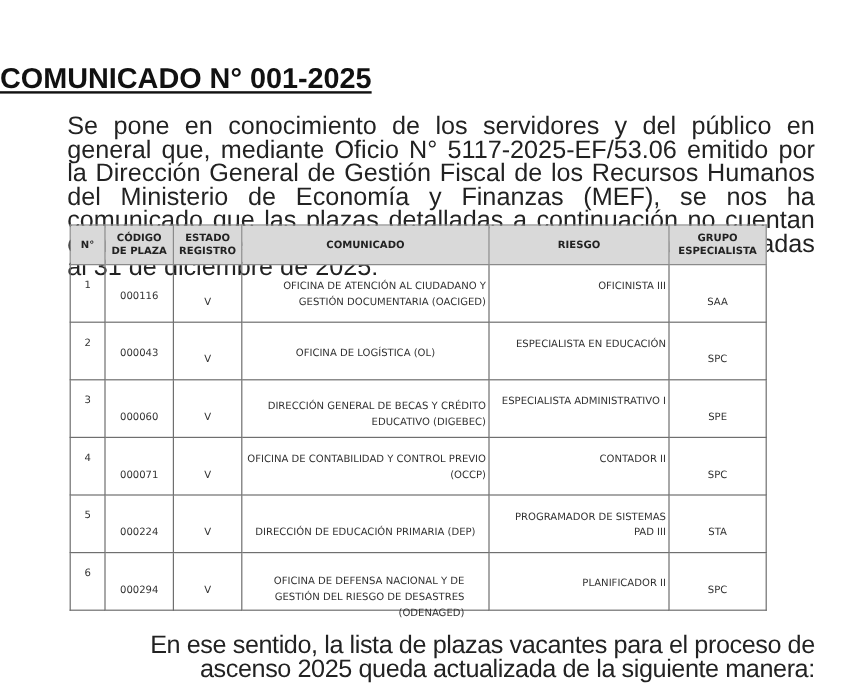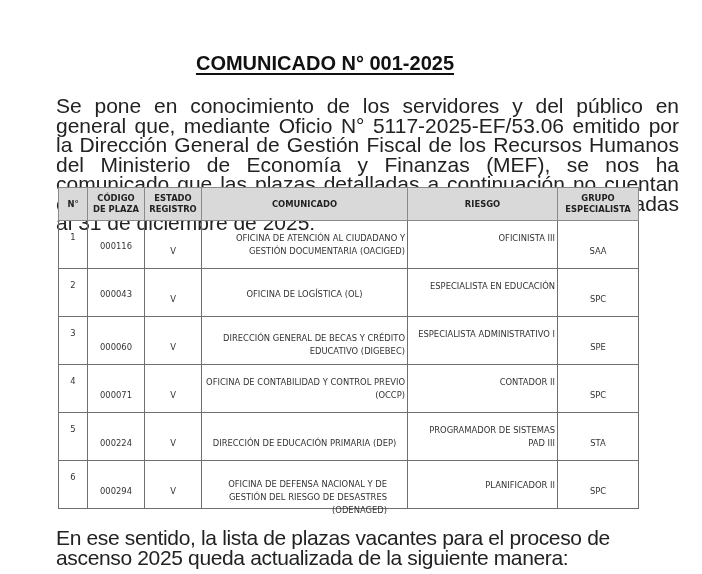--- a/index.html
+++ b/index.html
@@ -1,28 +1,28 @@
 <!DOCTYPE html>
 <html><head>
   <meta charset="utf-8">
   <style>
     html, body { margin: 0; padding: 0; background: #ffffff; }
     body { width: 702px; height: 574px; position: relative; overflow: hidden; font-family: "Liberation Sans", sans-serif; color: #1a1a1a; }
     .title {
-      position: absolute; left: 0; top: 52px; width: 650px; text-align: center;
-      font-family: "Liberation Sans", sans-serif; font-weight: bold; font-size: 20px;
+      position: absolute; left: 0; top: 52px; width: 650px; 
+      font-family: "Liberation Sans", sans-serif; font-weight: bold; font-size: 24px;
       text-decoration: underline; text-decoration-thickness: 2px; text-underline-offset: 3px;
       color: #111;
     }
     .para {
       position: absolute; left: 56px; width: 623px;
       font-size: 21px; line-height: 19.5px; text-align: justify; color: #222;
     }
     .para.intro { top: 96px; }
-    .para.outro { top: 528px; text-align: left; letter-spacing: -0.35px; }
+    .para.outro { top: 528px; text-align: right; letter-spacing: -0.35px; }
     table.plazas {
       position: absolute; left: 58px; top: 187px; width: 580px;
       border-collapse: collapse; table-layout: fixed;
       font-family: "DejaVu Sans", sans-serif; font-size: 8.4px; color: #333;
     }
     table.plazas th, table.plazas td { border: 1px solid #6f6f6f; padding: 0 2px; text-align: center; }
     table.plazas thead th {
       background: #d9d9d9; font-weight: bold; height: 32px; line-height: 11px; color: #222;
       border-color: #8a8a8a;
     }

